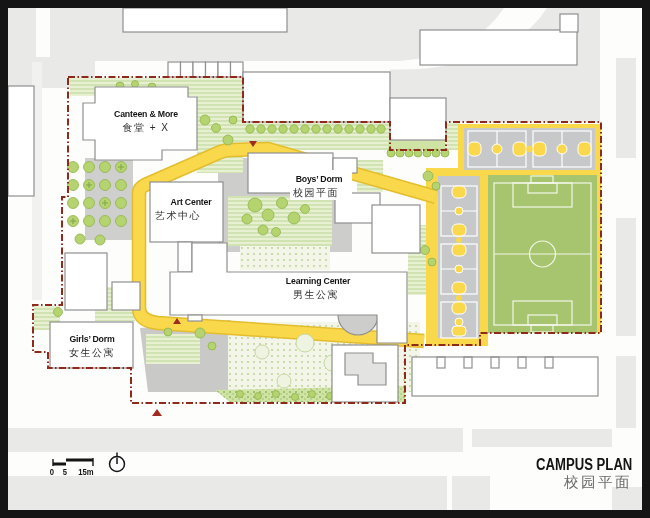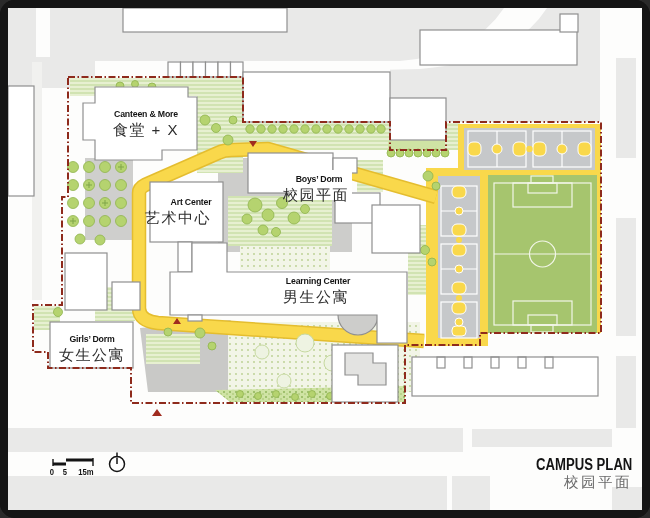--- a/index.html
+++ b/index.html
@@ -1,20 +1,20 @@
 <!DOCTYPE html>
 <html><head>
 <meta charset="utf-8">
 <style>
   html,body{margin:0;padding:0;background:#2a2a2a;font-family:"Liberation Sans",sans-serif;}
-  .frame{position:relative;width:650px;height:518px;background:#151515;overflow:hidden;border-radius:15px;}
+  .frame{position:relative;width:650px;height:518px;background:#151515;overflow:hidden;}
   .frame svg{position:absolute;left:0;top:0;}
   .lbl{position:absolute;white-space:nowrap;pointer-events:none;}
   .lbl-en{font-weight:bold;font-size:9.5px;color:#141414;letter-spacing:-0.2px;transform:translateX(-50%) scaleX(.92);}
-  .lbl-zh{font-size:15px;color:#2d2d2d;letter-spacing:1.5px;transform:translateX(-50%);}
+  .lbl-zh{font-size:10px;color:#2d2d2d;letter-spacing:1.5px;transform:translateX(-50%);}
   .title-en{right:18px;top:456px;font-weight:bold;font-size:16px;color:#141414;transform:scaleX(.82);transform-origin:100% 50%;}
   .title-zh{right:18px;top:473px;font-size:14.5px;color:#6a6a6a;letter-spacing:2.5px;text-align:right;}
   .scale-lbl{font-weight:bold;font-size:8.5px;color:#141414;transform:translateX(-50%) scaleX(.9);}
 </style>
 </head>
 <body>
 
 <div class="frame">
 <svg width="650" height="518" viewBox="0 0 650 518">
   <defs>

